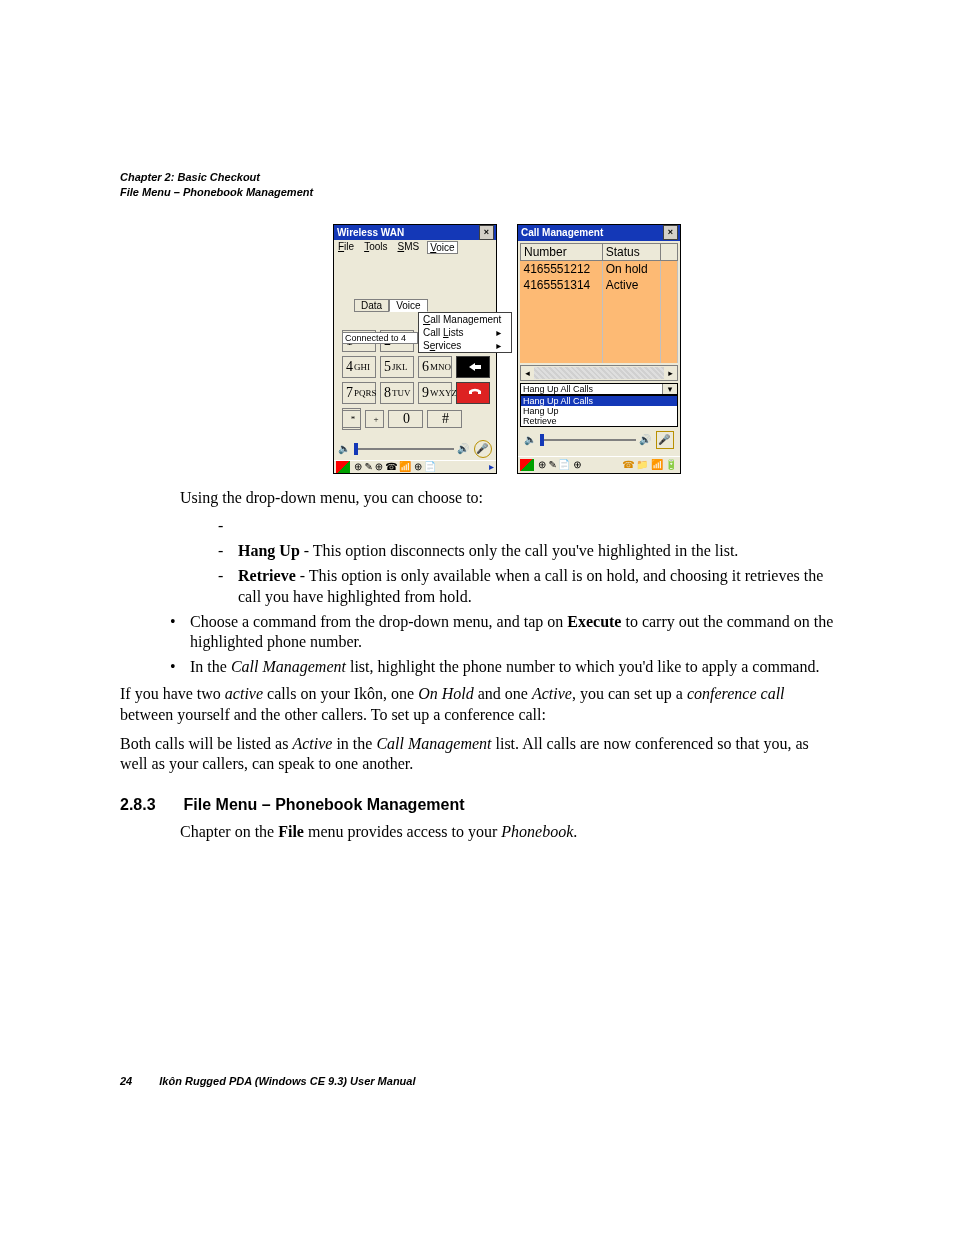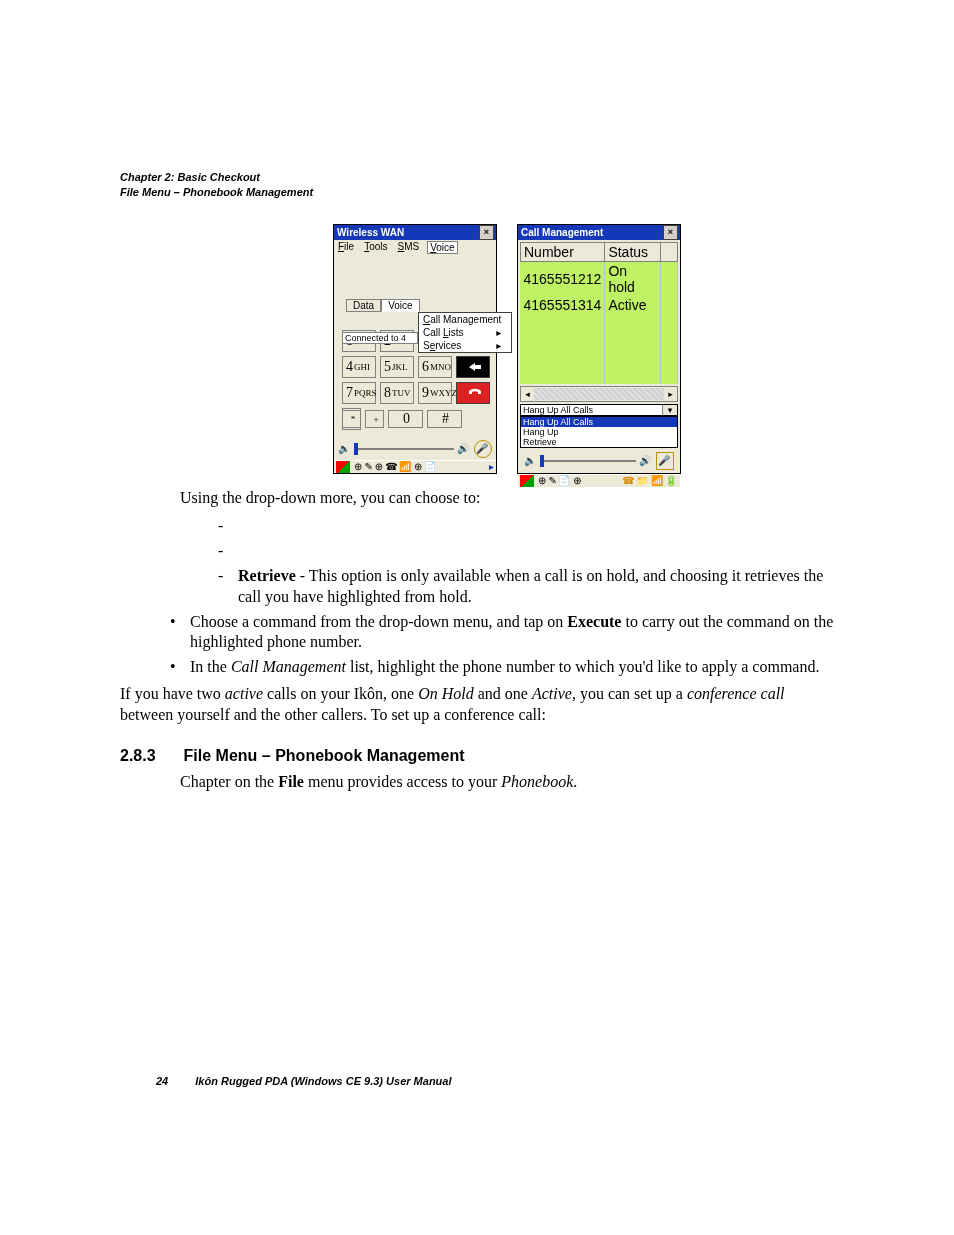--- a/index.html
+++ b/index.html
@@ -63,21 +63,21 @@
   }
   .menubar {
     display: flex;
     gap: 6px;
     padding: 1px 2px;
     font-size: 10px;
   }
   .menubar .mi { padding: 0 2px; }
   .menubar .mi.sel { background: #fff; border: 1px solid #808080; }
   .tabs {
-    display: flex; gap: 0; padding: 0 12px;
+    display: flex; gap: 0; padding: 0 20px;
     font-size: 10px;
     margin-top: 44px;
   }
   .tabs .tab {
     border: 1px solid #808080; background: #ece9d8; padding: 0 6px;
   }
   .tabs .tab.active { background: #fff; border-bottom: 1px solid #fff; }
   .voice-submenu {
     position: absolute;
     left: 84px; top: 0;
@@ -144,23 +144,23 @@
   .taskbar .tray { display:flex; gap:2px; }
   .taskbar .tray span { font-size:10px; }
   .tri { font-size:10px; margin-left:auto; color:#1438b7;}
   
   .grid-wrap {
     margin: 2px; flex:1;
     display:flex; flex-direction:column;
   }
   table.tbl {
     border-collapse: collapse;
-    font-size: 14px;
+    font-size: 12px;
     width: 100%;
-    background:#bef264;
+    background:#fdba74;
   }
   table.tbl th {
     background:#ece9d8;
     border:1px solid #808080;
     font-weight:normal;
     text-align:left;
     padding:1px 3px;
   }
   table.tbl td {
     border-right:1px solid #c0c0c0;
@@ -228,21 +228,21 @@
   }
   .footer {
     position:absolute;
     bottom: 148px;
     left: 120px;
     font-family: Verdana, Arial, sans-serif;
     font-size: 11px;
     font-style: italic;
     font-weight: bold;
   }
-  .footer .pn { font-weight: bold; font-style: italic; margin-right: 24px; margin-left: 36px; }
+  .footer .pn { font-weight: bold; font-style: italic; margin-right: 24px; }
   em { font-style: italic; }
   b { font-weight: bold; }
   u { text-decoration: underline; }
 </style>
 </head>
 <body>
 
 <div class="page">
   <div class="header">
     <div>Chapter 2: Basic Checkout</div>
@@ -465,47 +465,51 @@
           <span class="y">☎</span>
             <span class="y">📁</span>
             <span class="y">📶</span>
             <span class="g">🔋</span>
         </div>
       </div>
     </div>
   </div>
 
   <div class="body-text">
-    <p class="indent1">Using the drop-down more, you can choose to:</p>
+    <p class="indent1">Using the drop-down menu, you can choose to:</p>
 
     <div class="bul dash indent2">
       <div class="mark"></div>
     </div>
     <div class="bul dash indent2">
       <div class="mark"></div>
+      <div class="txt"><b>Hang Up</b><span> - This option disconnects only the call you've highlighted in the list.</span></div>
     </div>
     <div class="bul dash indent2">
       <div class="mark"></div>
       <div class="txt"><b>Retrieve</b><span> - This option is only available when a call is on hold, and choosing it retrieves the call you have highlighted from hold.</span></div>
     </div>
 
     <div class="bul dot">
       <div class="mark"></div>
       <div class="txt"><span>Choose a command from the drop-down menu, and tap on </span><b>Execute</b><span> to carry out the command on the highlighted phone number.</span></div>
     </div>
     <div class="bul dot">
       <div class="mark"></div>
       <div class="txt"><span>In the </span><em>Call Management</em><span> list, highlight the phone number to which you'd like to apply a command.</span></div>
     </div>
 
     <p>
       <span>If you have two </span><em>active</em><span> calls on your Ikôn, one </span><em>On Hold</em><span> and one </span><em>Active</em><span>, you can set up a </span><em>conference call</em><span> between yourself and the other callers. To set up a conference call:</span>
     </p>
 
 
+    <p>
+      <span>Both calls will be listed as </span><em>Active</em><span> in the </span><em>Call Management</em><span> list. All calls are now conferenced so that you, as well as your callers, can speak to one another.</span>
+    </p>
 
     <div class="section-head">
       <span>2.8.3</span>
       <span>File Menu – Phonebook Management</span>
     </div>
 
     <p class="indent1">
       <span>Chapter on the </span><b>File</b><span> menu provides access to your </span><em>Phonebook</em><span>.</span>
     </p>
   </div>

